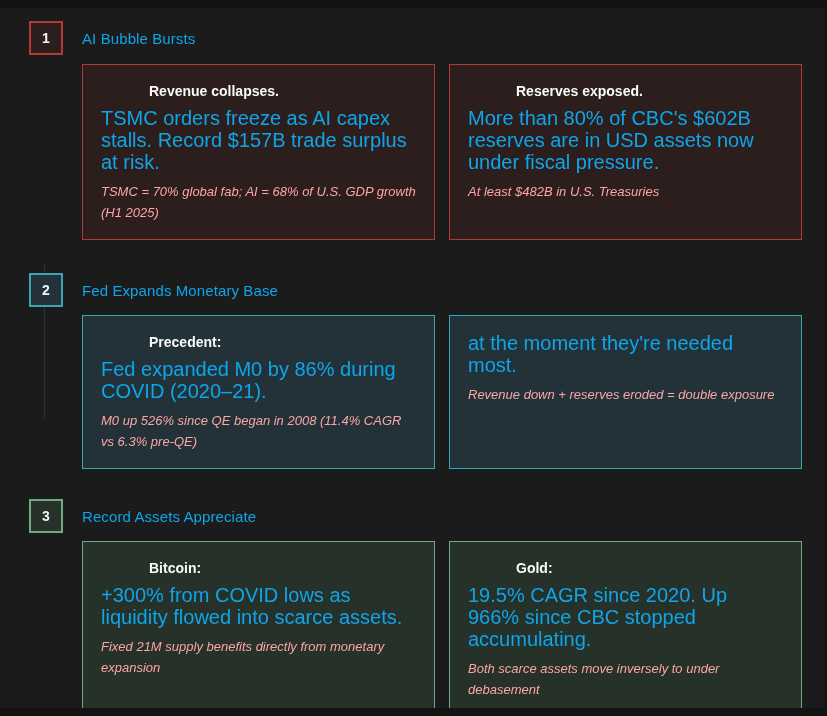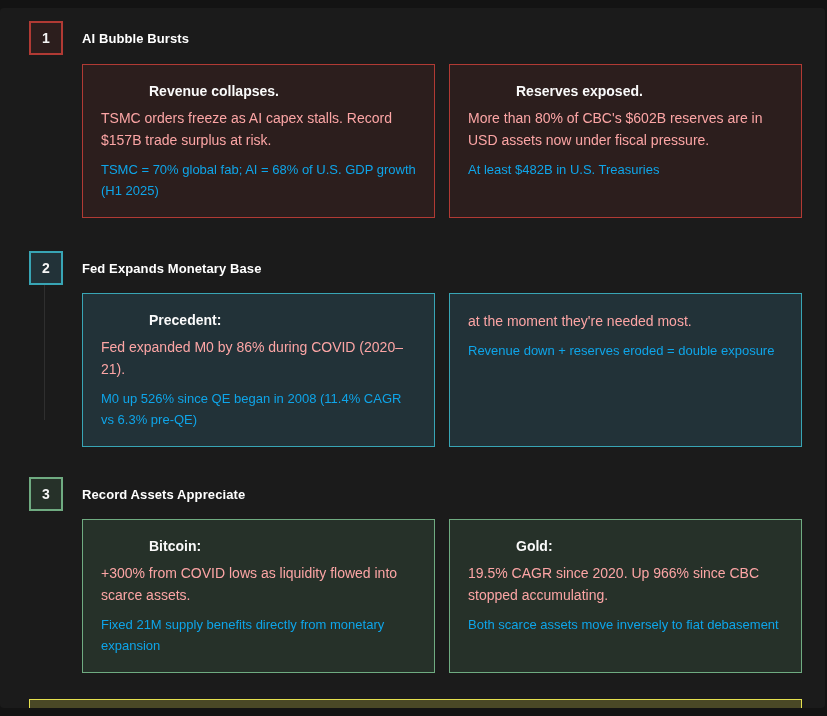--- a/index.html
+++ b/index.html
@@ -43,23 +43,23 @@
     border: 2px solid var(--accent);
     background: var(--tint);
     color: #f5f5f5;
     font-size: 14px;
     font-weight: 700;
     display: flex;
     align-items: center;
     justify-content: center;
   }
   .section-title {
-    color: #ffffff;
-    font-size: 13px;
-    font-weight: 700;
+    color: #0ea5e9;
+    font-size: 15px;
+    font-weight: 400;
     letter-spacing: 0.1px;
   }
   .cards {
     margin-left: 53px;
     display: flex;
     gap: 14px;
   }
   .card {
     flex: 1 1 0;
     border: 1.5px solid var(--accent);
@@ -68,28 +68,29 @@
   }
   .card-title {
     color: #fafafa;
     font-size: 14px;
     font-weight: 700;
     margin-bottom: 6px;
     line-height: 20px;
     padding-left: 48px;
   }
   .card-body {
-    color: #fca5a5;
-    font-size: 14px;
+    color: #0ea5e9;
+    font-size: 20px;
     line-height: 22px;
     margin-bottom: 8px;
   }
   .card-note {
-    color: #0ea5e9;
+    color: #fca5a5;
     font-size: 13px;
+    font-style: italic;
     line-height: 21px;
   }
   .mt-h1 { margin-top: 13px; }
   .mt-c1 { margin-top: 9px;  min-height: 133px; }
   .mt-h2 { margin-top: 33px; }
   .mt-c2 { margin-top: 8px;  min-height: 118px; }
   .mt-h3 { margin-top: 30px; }
   .mt-c3 { margin-top: 8px;  min-height: 120px; border-radius: 6px; }
 
   .connector {
@@ -167,21 +168,21 @@
         </div>
         <div class="cards mt-c3">
           <div class="card">
             <div class="card-title">Bitcoin:</div>
             <div class="card-body">+300% from COVID lows as liquidity flowed into scarce assets.</div>
             <div class="card-note">Fixed 21M supply benefits directly from monetary expansion</div>
           </div>
           <div class="card">
             <div class="card-title">Gold:</div>
             <div class="card-body">19.5% CAGR since 2020. Up 966% since CBC stopped accumulating.</div>
-            <div class="card-note">Both scarce assets move inversely to fiat debasement</div>
+            <div class="card-note">Both scarce assets move inversely to under debasement</div>
           </div>
         </div>
       </div>
 
       <div class="summary">
         
         
       </div>
 
     </div>

